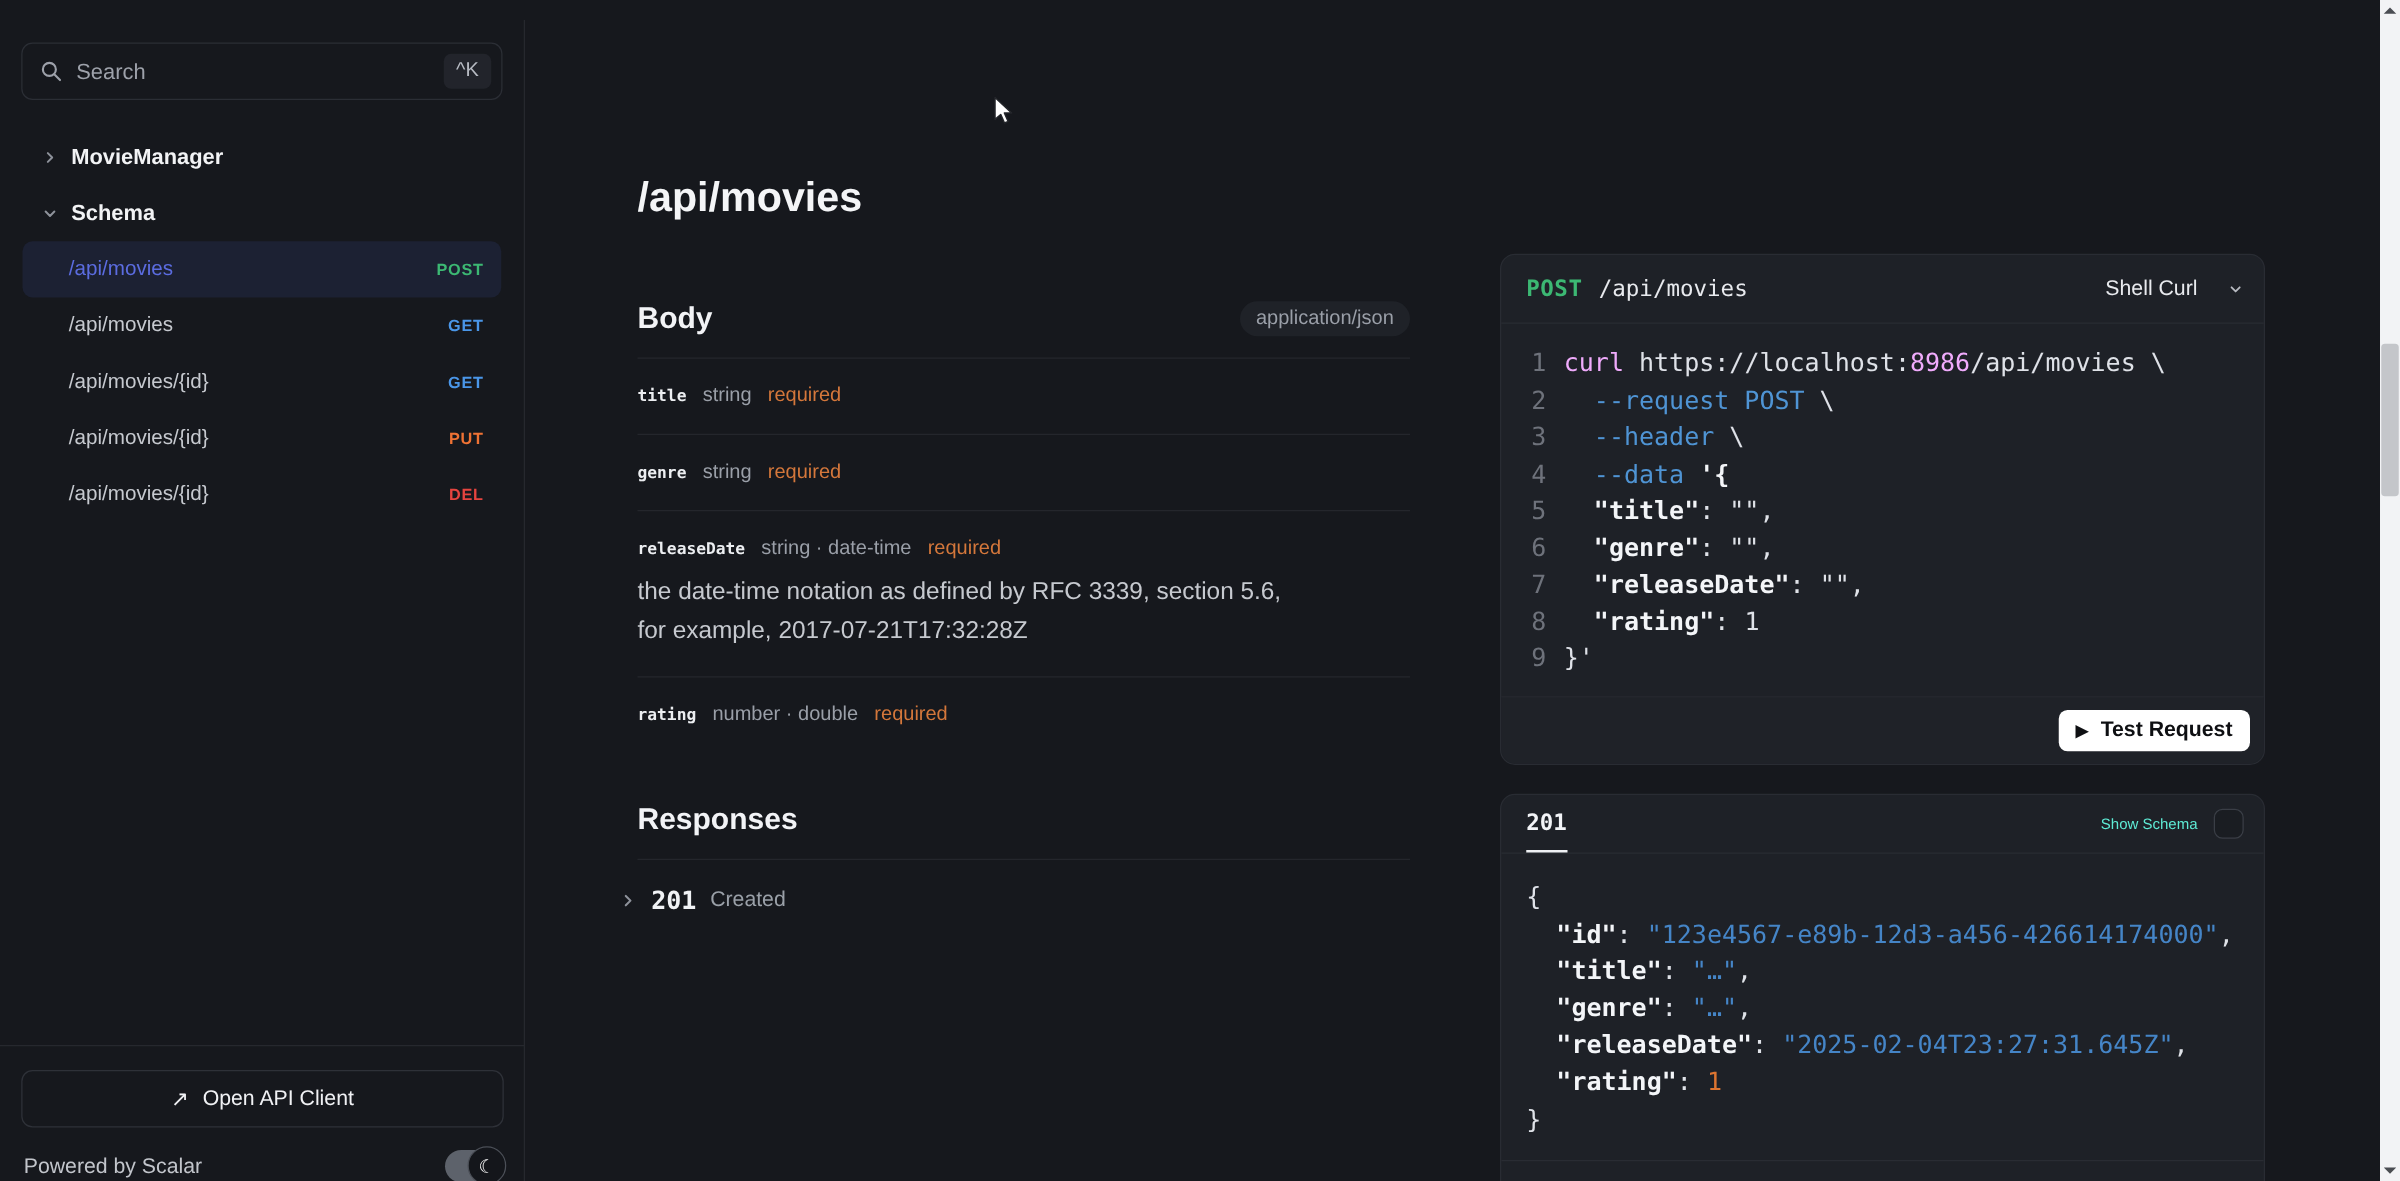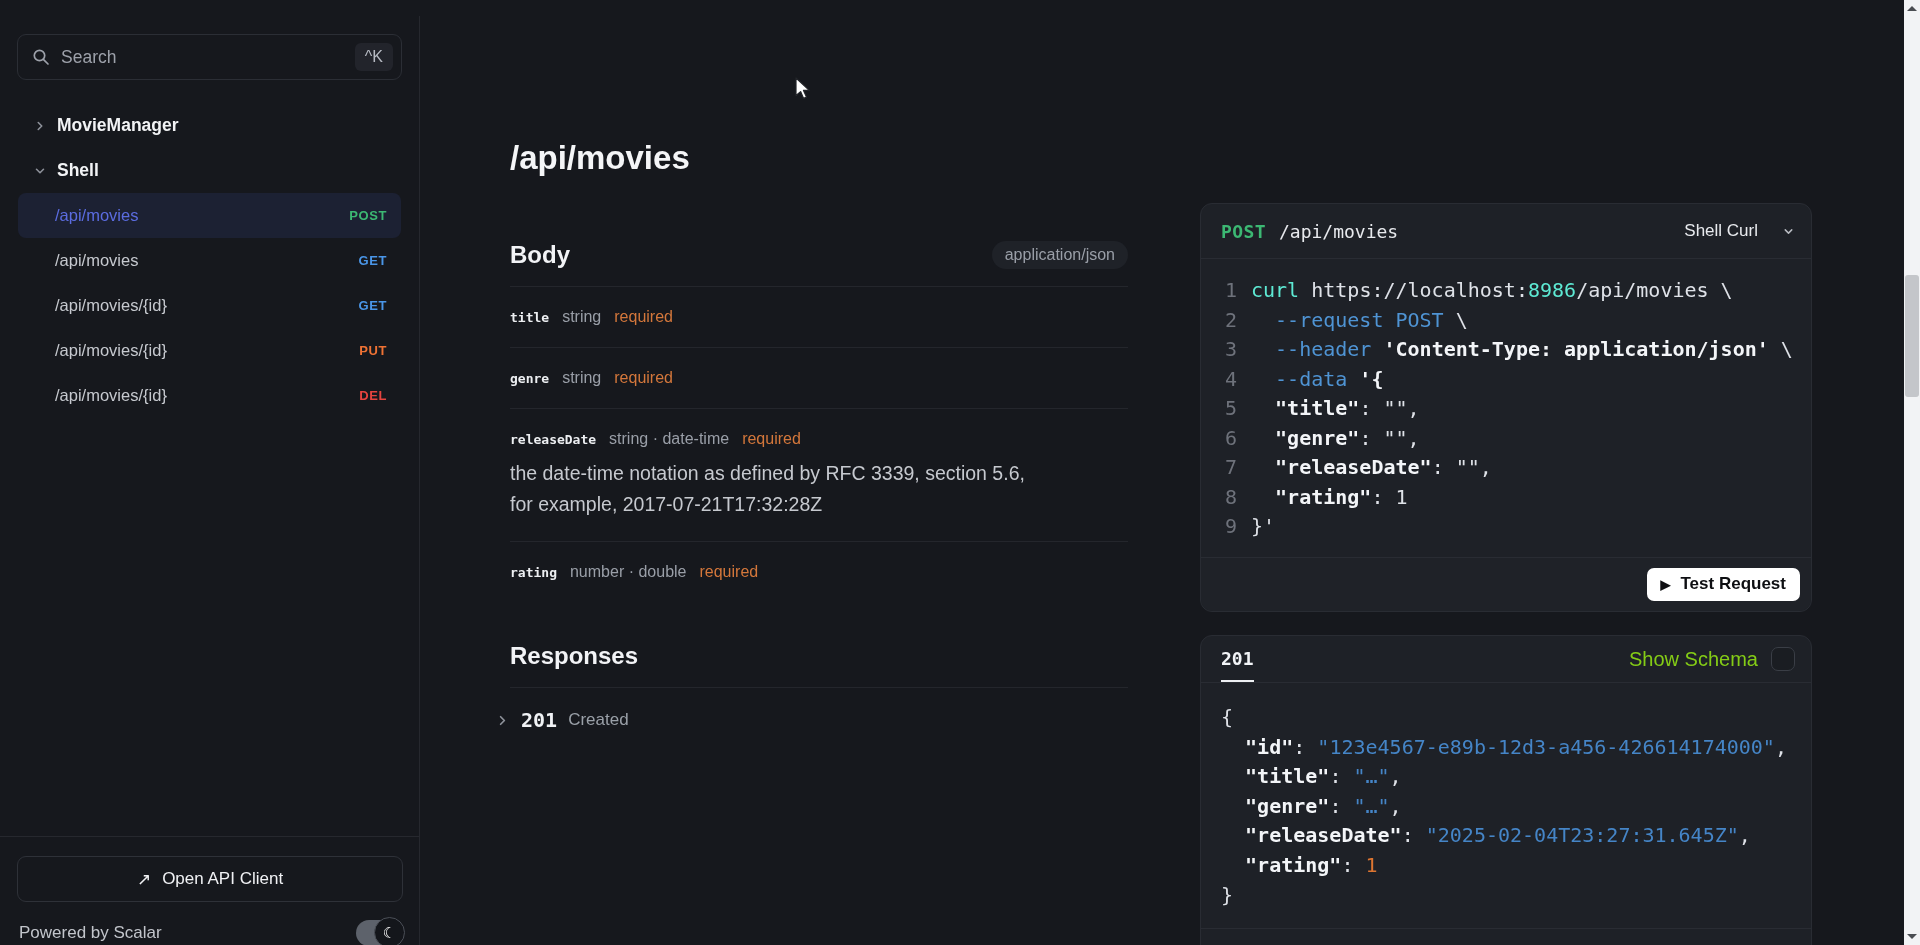--- a/index.html
+++ b/index.html
@@ -73,21 +73,21 @@
   .req-card { top:203px; height:409px; }
   .req-head { height:55px; border-bottom:1px solid #292c33; display:flex; align-items:center; padding:0 16px 0 20px; }
   .req-method { font-family:"DejaVu Sans Mono", monospace; font-size:18px; font-weight:700; color:#3cb873; letter-spacing:.4px; }
   .req-path { font-family:"DejaVu Sans Mono", monospace; font-size:18px; color:#e8eaee; margin-left:13px; }
   .lang-select { margin-left:auto; display:flex; align-items:center; gap:24px; color:#e8eaee; font-size:17px; cursor:pointer; }
   .codeblock { padding:17px 16px 0 22px; font-family:"DejaVu Sans Mono", monospace; font-size:20px; line-height:29.5px; }
   .cl { display:flex; white-space:pre; }
   .ln { flex:none; width:14px; text-align:right; margin-right:14px; color:#6e727b; }
   .tk-w { color:#dfe2e8; }
   .tk-k { color:#f3f5f8; font-weight:700; }
-  .tk-o { color:#5eead4; }
+  .tk-o { color:#f0abfc; }
   .tk-b { color:#4f94d4; }
   .tk-s { color:#4585c7; }
   .tk-n { color:#dd7531; }
   .req-foot {
     position:absolute; bottom:0; left:0; right:0; height:54px; background:#1f2228;
     border-top:1px solid #292c33; border-radius:0 0 12px 12px;
     display:flex; align-items:center; justify-content:flex-end; padding:0 11px;
   }
   .test-btn {
     background:#ffffff; color:#0e0f12; border:none; border-radius:7px;
@@ -96,21 +96,21 @@
   }
   .play-glyph { font-size:13px; }
 
   .res-card { top:635px; height:390px; overflow:hidden; }
   .res-head { height:47px; border-bottom:1px solid #292c33; display:flex; align-items:center; padding:0 16px 0 20px; }
   .status-tab {
     height:100%; display:flex; align-items:center; border-bottom:2px solid #eef0f3;
     font-family:"DejaVu Sans Mono", monospace; font-size:18px; font-weight:700; color:#f2f4f7; cursor:pointer;
   }
   .schema { margin-left:auto; display:flex; align-items:center; gap:13px; }
-  .schema-label { color:#84cc16; font-size:20px; }
+  .schema-label { color:#5eead4; font-size:12px; }
   .checkbox { width:24px; height:24px; border:1px solid #3a3e46; border-radius:7px; background:#1a1d22; cursor:pointer; }
   .res-json { padding:20px 16px 18px 20px; font-family:"DejaVu Sans Mono", monospace; font-size:20px; line-height:29.6px; }
   .res-divider { border-top:1px solid #292c33; }
 
   
   .scrollbar { position:absolute; right:0; top:0; width:16px; height:945px; background:#f2f3f5; }
   .sb-arrow { position:absolute; left:50%; transform:translateX(-50%); width:0; height:0; }
   .sb-arrow.up { top:6px; border-left:5px solid transparent; border-right:5px solid transparent; border-bottom:5px solid #4a4d52; }
   .sb-arrow.down { bottom:6px; border-left:5px solid transparent; border-right:5px solid transparent; border-top:5px solid #4a4d52; }
   .sb-thumb { position:absolute; left:1px; top:275px; width:14px; height:122px; background:#c4c6ca; border-radius:3px; }
@@ -135,21 +135,21 @@
       <div class="g-row">
         <svg width="14" height="14" viewBox="0 0 16 16" class="chev">
           <polyline points="6,4 10,8 6,12" fill="none" stroke="#8e929b" stroke-width="1.8" stroke-linecap="round" stroke-linejoin="round"></polyline>
         </svg>
         <span class="g-label">MovieManager</span>
       </div>
       <div class="g-row">
         <svg width="14" height="14" viewBox="0 0 16 16" class="chev">
           <polyline points="4,6 8,10 12,6" fill="none" stroke="#8e929b" stroke-width="1.8" stroke-linecap="round" stroke-linejoin="round"></polyline>
         </svg>
-        <span class="g-label">Shell</span>
+        <span class="g-label">Schema</span>
       </div>
       <div class="ep-row active">
         <span class="ep-path">/api/movies</span>
         <span class="ep-method m-POST">POST</span>
       </div>
       <div class="ep-row">
         <span class="ep-path">/api/movies</span>
         <span class="ep-method m-GET">GET</span>
       </div>
       <div class="ep-row">
@@ -225,21 +225,21 @@
     <span class="lang-select">
       <span>Shell Curl</span>
       <svg width="13" height="13" viewBox="0 0 16 16">
         <polyline points="4,6 8,10 12,6" fill="none" stroke="#b7bac1" stroke-width="1.8" stroke-linecap="round" stroke-linejoin="round"></polyline>
       </svg>
     </span>
   </header>
   <div class="codeblock">
       <div class="cl"><span class="ln">1</span><span class="tk-o">curl</span><span class="tk-w"> https://localhost:</span><span class="tk-o">8986</span><span class="tk-w">/api/movies \</span></div>
       <div class="cl"><span class="ln">2</span><span class="tk-b">  --request POST</span><span class="tk-w"> \</span></div>
-      <div class="cl"><span class="ln">3</span><span class="tk-b">  --header</span><span class="tk-k"> 'Content-Type: application/json'</span><span class="tk-w"> \</span></div>
+      <div class="cl"><span class="ln">3</span><span class="tk-b">  --header</span><span class="tk-w"> \</span></div>
       <div class="cl"><span class="ln">4</span><span class="tk-b">  --data</span><span class="tk-k"> '{</span></div>
       <div class="cl"><span class="ln">5</span><span class="tk-k">  "title"</span><span class="tk-w">: "",</span></div>
       <div class="cl"><span class="ln">6</span><span class="tk-k">  "genre"</span><span class="tk-w">: "",</span></div>
       <div class="cl"><span class="ln">7</span><span class="tk-k">  "releaseDate"</span><span class="tk-w">: "",</span></div>
       <div class="cl"><span class="ln">8</span><span class="tk-k">  "rating"</span><span class="tk-w">: 1</span></div>
       <div class="cl"><span class="ln">9</span><span class="tk-w">}'</span></div>
     </div>
   <footer class="req-foot">
     <button class="test-btn">
       <span class="play-glyph">▶</span>

